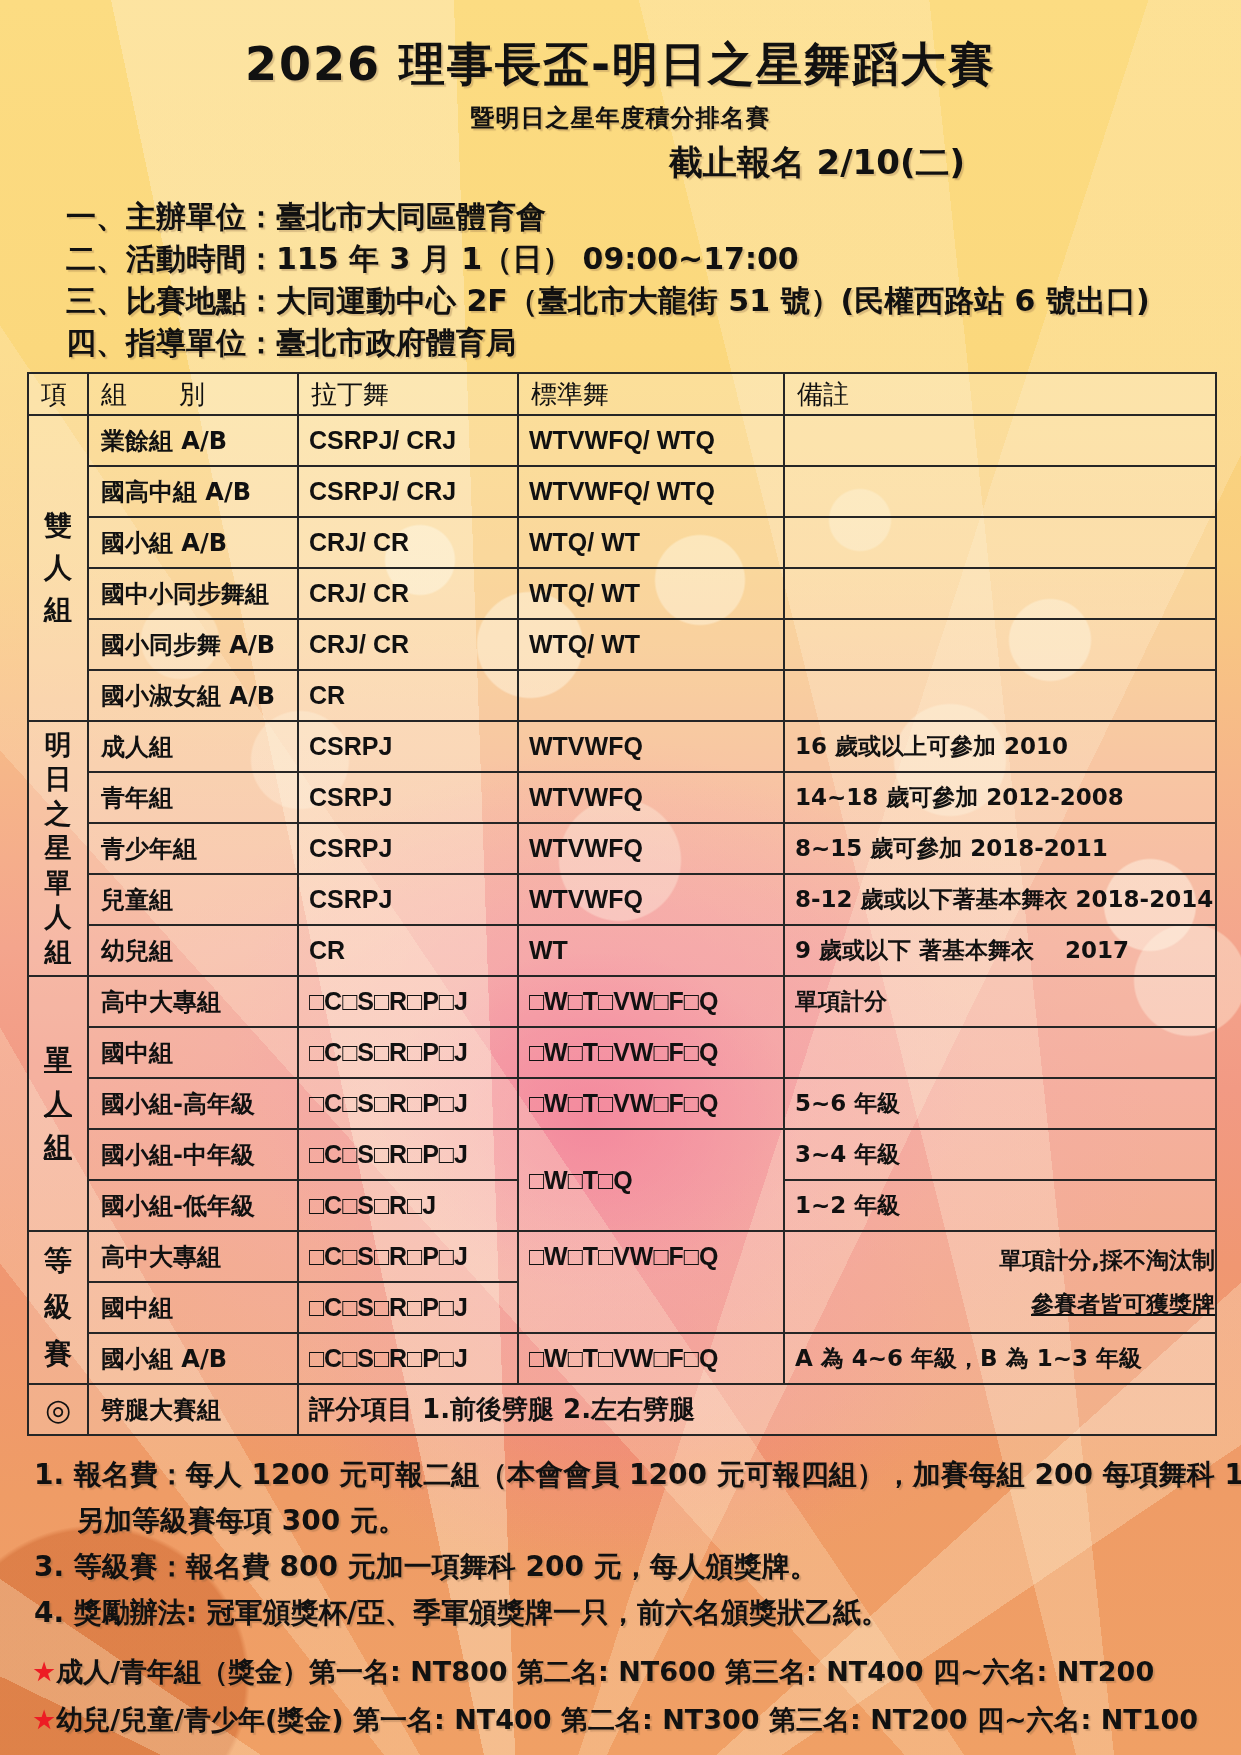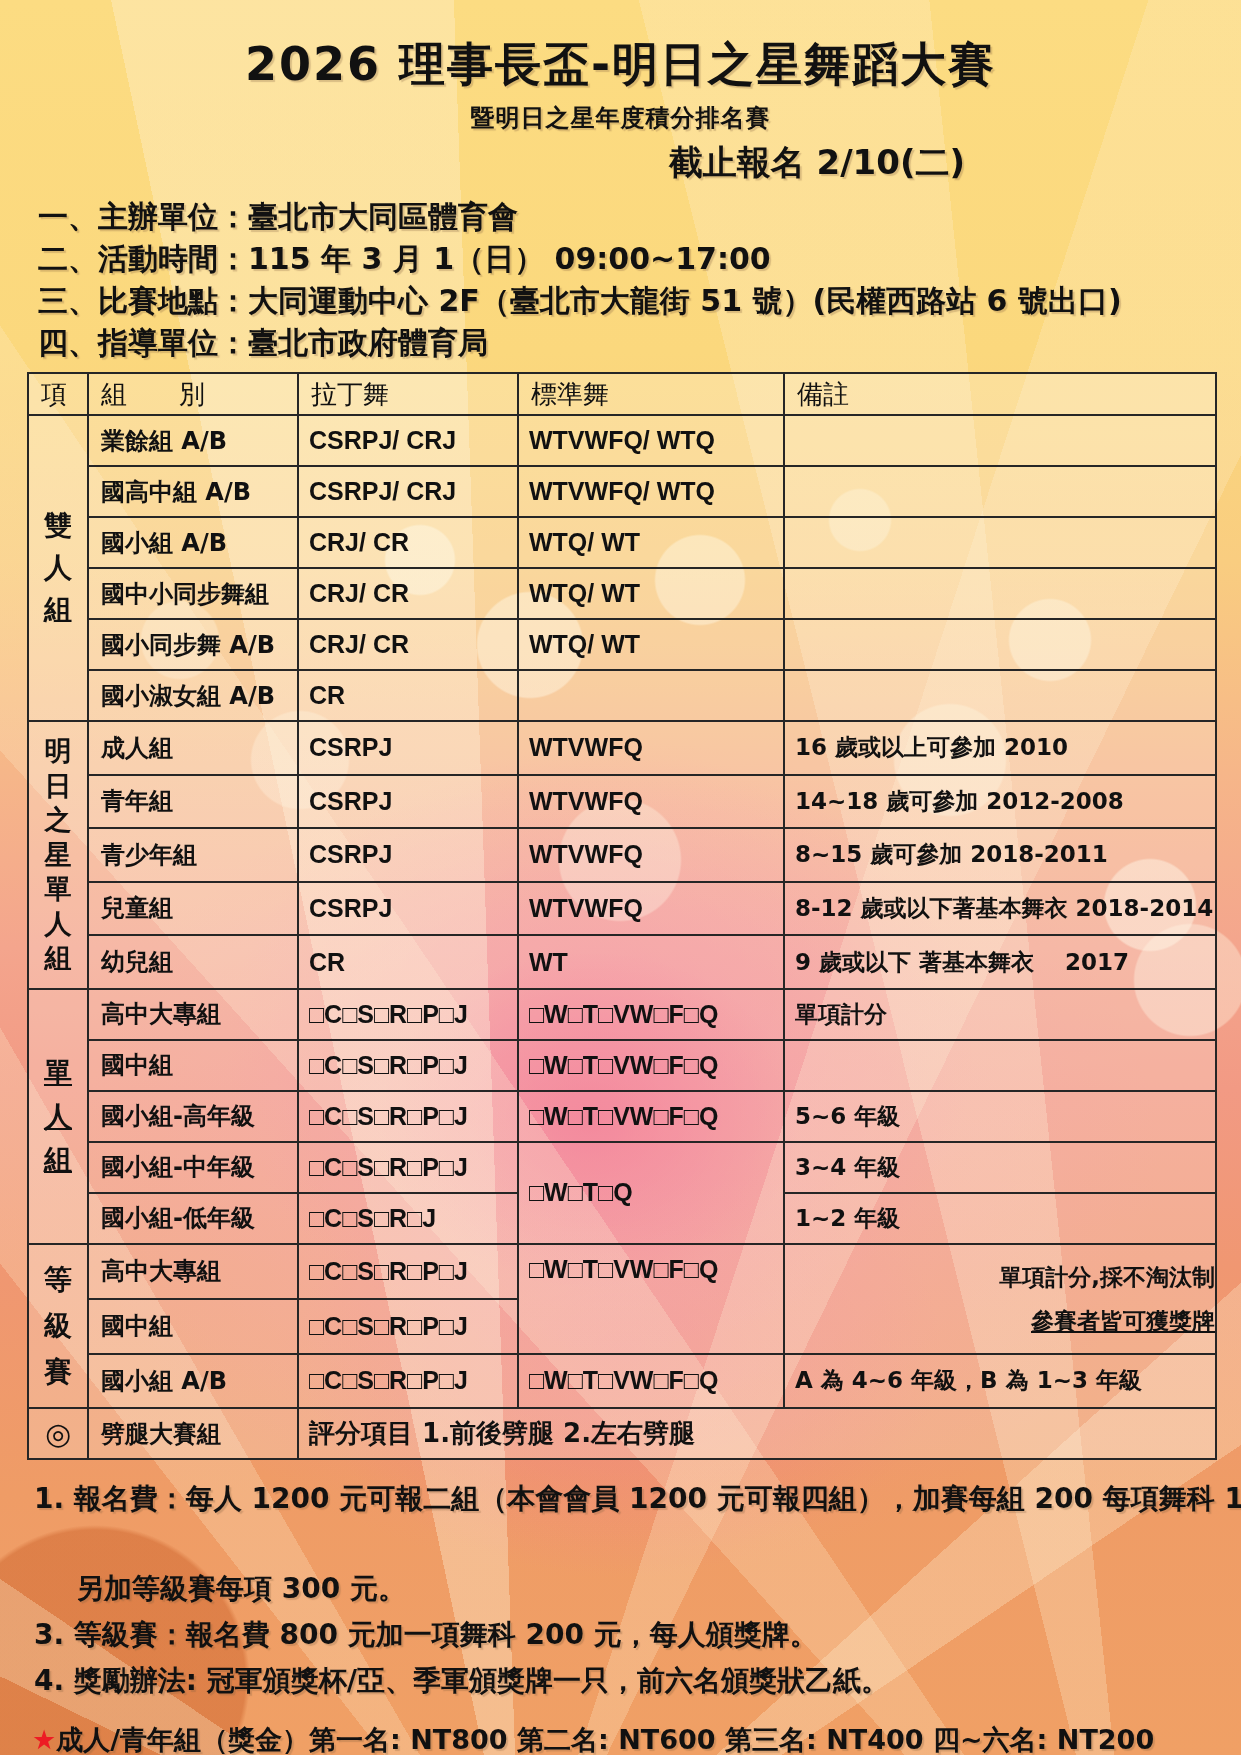--- a/index.html
+++ b/index.html
@@ -46,50 +46,50 @@
         transparent 54deg 360deg);
   }
   .content{position:relative;z-index:2;}
   .shadowed{text-shadow:2px 2px 1px rgba(130,95,60,0.28);}
 
   .title{margin-top:34px;text-align:center;font-size:46px;font-weight:bold;letter-spacing:2px;}
   .subtitle{margin-top:6px;text-align:center;font-size:24px;font-weight:bold;letter-spacing:1px;}
   .deadline{margin-top:6px;text-align:right;padding-right:276px;font-size:34px;font-weight:bold;}
 
   .intro{margin-top:10px;padding-left:38px;}
-  .intro .line{font-size:30px;font-weight:bold;line-height:42px;white-space:nowrap;}
+  .intro .line{font-size:30px;font-weight:bold;line-height:42px;white-space:nowrap;margin-left:28px;}
 
   table.sched{
     border-collapse:collapse;table-layout:fixed;
     width:1188px;margin:8px 0 0 27px;
     background:rgba(255,255,255,0.22);
   }
   table.sched th, table.sched td{
     border:2px solid #262626;overflow:hidden;
     font-weight:bold;color:#111;
   }
   table.sched th{height:40px;font-size:26px;font-weight:normal;text-align:left;padding:0 0 0 12px;}
   th.c-item{text-align:center;padding:0;}
   td{height:49px;}
   td.item{text-align:center;vertical-align:middle;padding:0;}
   td.group{font-size:24px;padding:0 0 0 12px;border-radius:23px;}
   td.code{font-size:25px;padding:0 0 0 10px;letter-spacing:0px;font-family:"Liberation Sans","DejaVu Sans",sans-serif;}
   td.note{font-size:23px;padding:0 0 0 10px;}
   td.span-note{font-size:26px;padding:0 0 0 10px;}
-  .vtext{width:1.1em;margin:12px auto;word-break:break-all;text-align:center;font-weight:bold;}
+  .vtext{width:1.1em;margin:0 auto;word-break:break-all;text-align:center;font-weight:bold;}
   .v-pair{font-size:28px;line-height:1.5;}
   .v-star{font-size:27px;line-height:1.28;}
   .v-single{font-size:28px;line-height:1.55;text-decoration:underline;}
   .v-grade{font-size:28px;line-height:1.65;}
   .ring{font-size:30px;font-weight:normal;}
   .note2{line-height:30px;font-size:23px;font-weight:bold;text-align:right;}
 
   .notes{margin-top:16px;padding:0 26px 0 34px;}
   .notes .nline{font-size:28px;font-weight:bold;line-height:46px;white-space:nowrap;}
-  .notes .cont{padding-left:42px;margin-top:44px;}
+  .notes .cont{padding-left:42px;}
 
   .prizes{margin-top:12px;padding-left:32px;}
   .prizes .pline{font-size:27px;font-weight:bold;line-height:48px;white-space:nowrap;}
   .star{color:#ed1c24;text-shadow:none;}
 </style>
 </head>
 <body>
 
 <div class="page">
   <div class="content">

